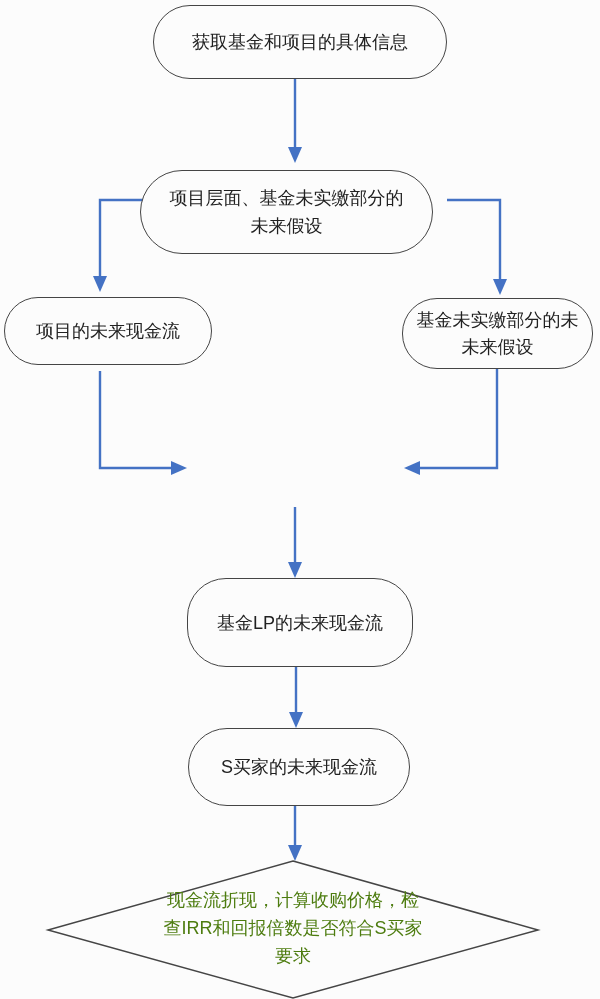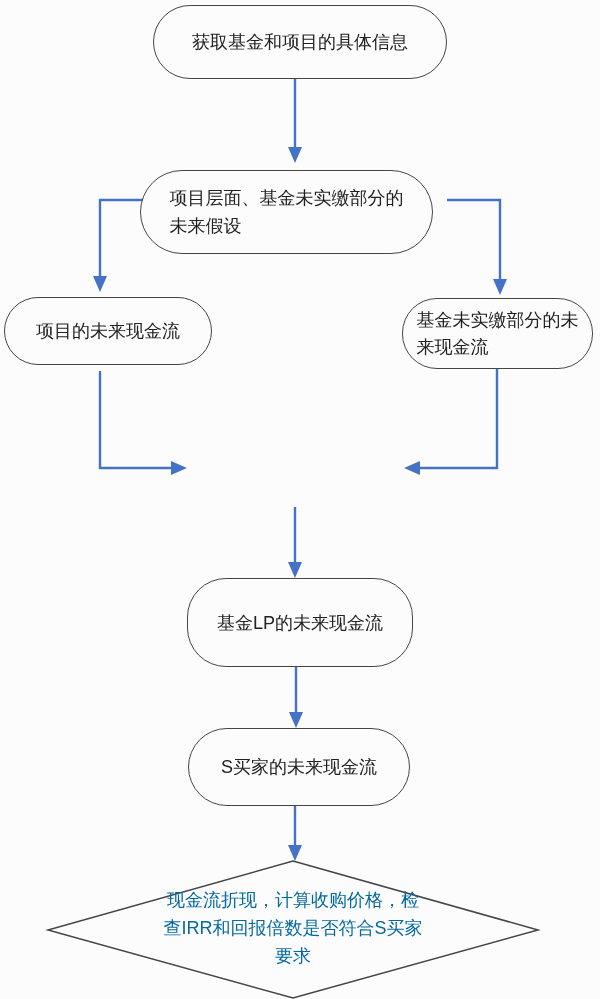--- a/index.html
+++ b/index.html
@@ -37,31 +37,31 @@
     stroke-width: 1.5;
   }
   .node {
     position: absolute;
     box-sizing: border-box;
     border: 1.6px solid #454545;
     background: #fcfcfc;
     display: flex;
     align-items: center;
     justify-content: center;
-    text-align: left;
+    text-align: center;
     color: #212121;
     font-size: 18px;
     line-height: 28px;
     white-space: pre-line;
     z-index: 2;
   }
   .diamond-label {
     position: absolute;
     text-align: center;
-    color: #0369a1;
+    color: #4d7c0f;
     font-size: 18px;
     line-height: 28px;
     white-space: pre-line;
     z-index: 2;
   }
   
   #node-start        { left: 153px; top: 5px;   width: 294px; height: 74px; border-radius: 37px; }
   #node-assumptions  { left: 140px; top: 163px; width: 293px; height: 84px; border-radius: 42px; margin-top: 7px; }
   #node-project-cf   { left: 4px;   top: 297px; width: 208px; height: 68px; border-radius: 37px; }
   #node-uncalled-cf  { left: 402px; top: 298px; width: 191px; height: 71px; border-radius: 35px; line-height: 27px; }
@@ -105,21 +105,21 @@
   </svg>
 
   <div class="node" id="node-start">获取基金和项目的具体信息</div>
 
   <div class="node" id="node-assumptions">项目层面、基金未实缴部分的
 未来假设</div>
 
   <div class="node" id="node-project-cf">项目的未来现金流</div>
 
   <div class="node" id="node-uncalled-cf">基金未实缴部分的未
-来现金流</div>
+未来假设</div>
 
 
   <div class="node" id="node-lp-cf">基金LP的未来现金流</div>
 
   <div class="node" id="node-buyer-cf">S买家的未来现金流</div>
 
   <div class="diamond-label" id="node-decision-label">现金流折现，计算收购价格，检
 查IRR和回报倍数是否符合S买家
 要求</div>
 

